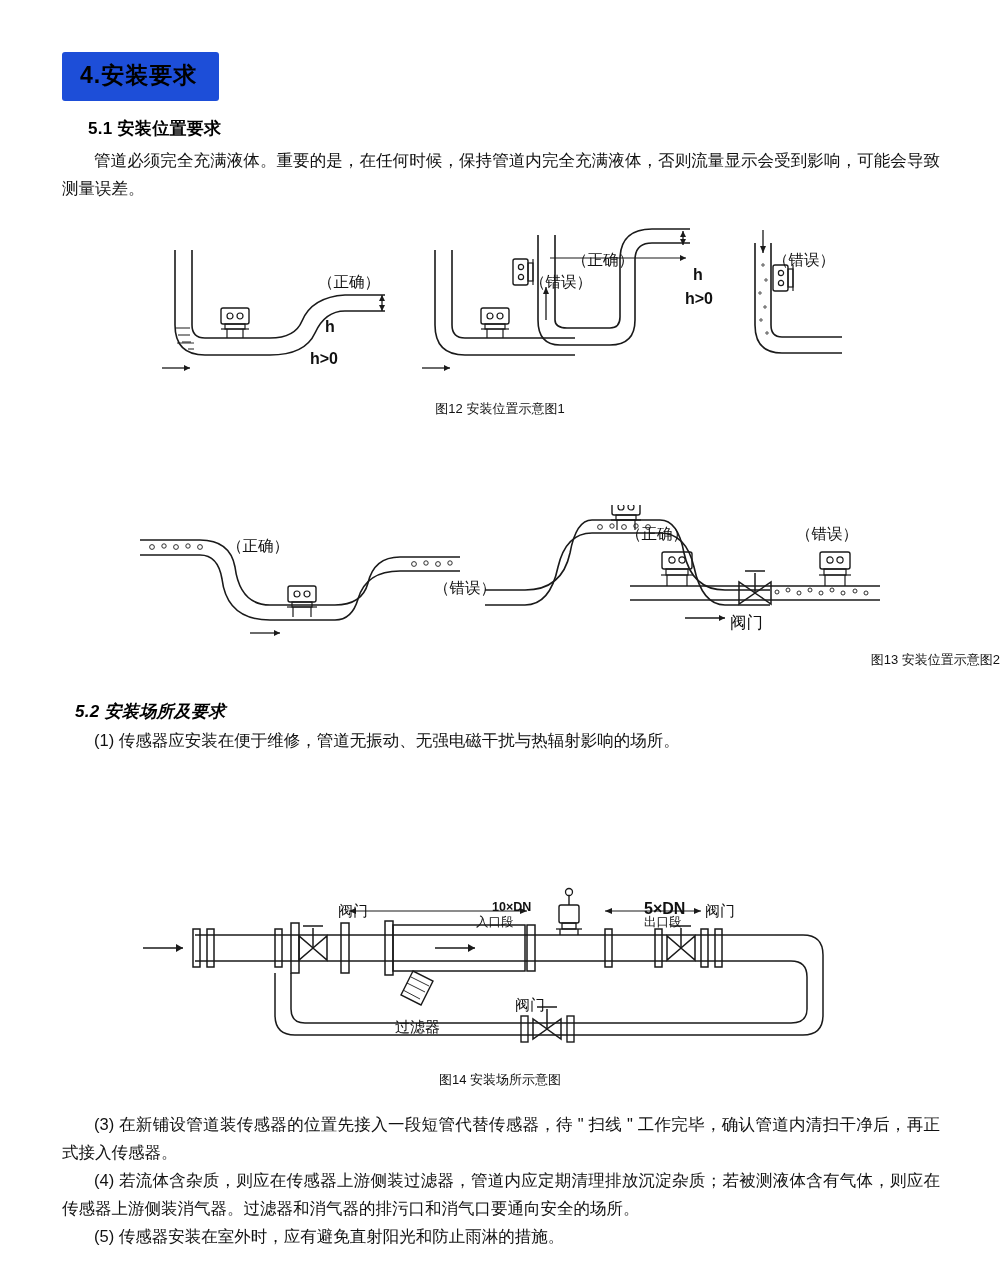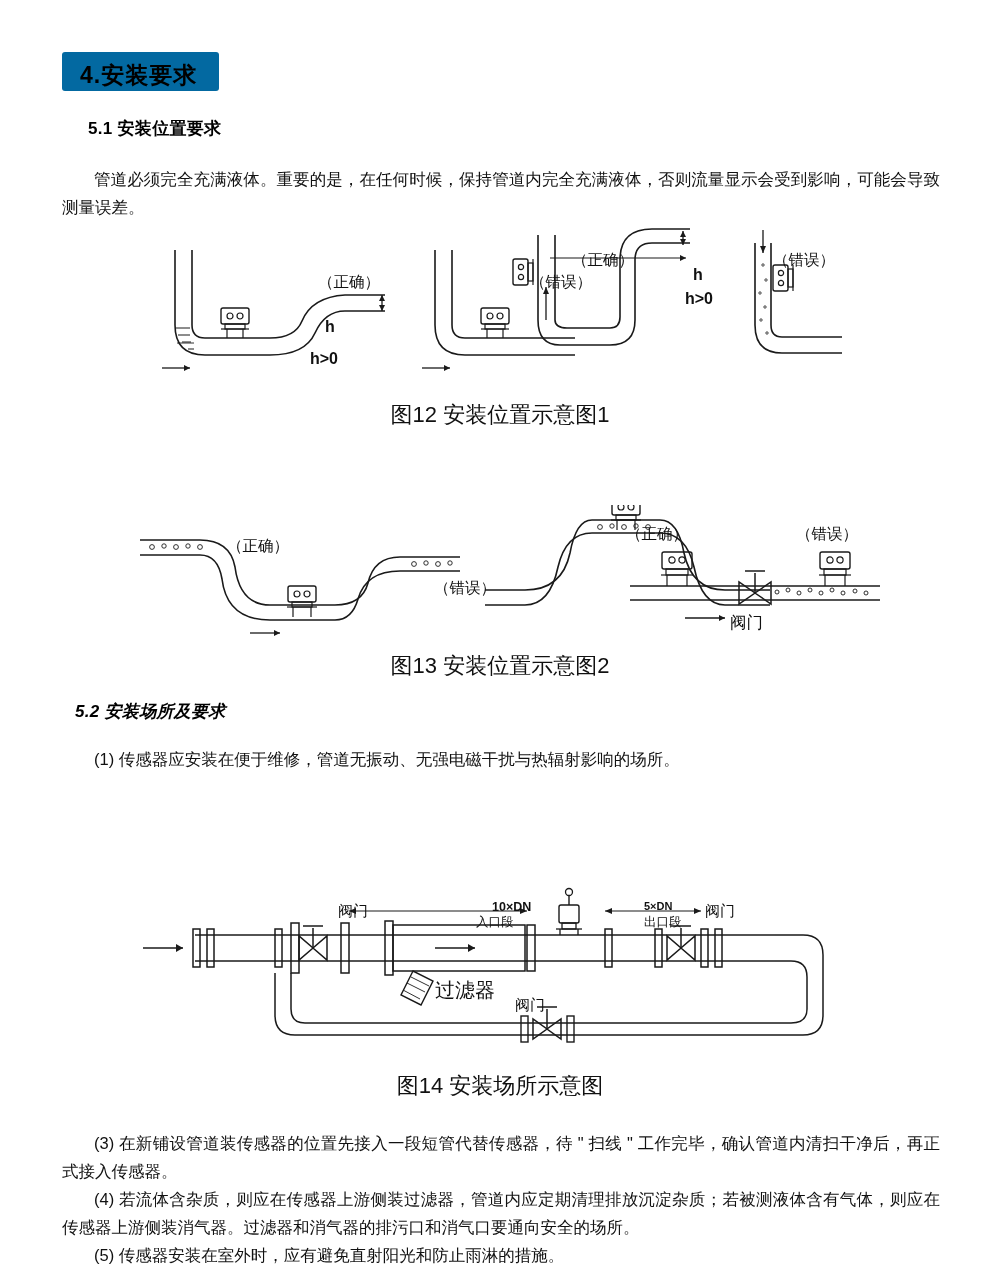--- a/index.html
+++ b/index.html
@@ -18,22 +18,22 @@
   .page {
     position: relative;
     width: 1000px;
     height: 1281px;
     padding: 0;
   }
   .section-title-wrap {
     position: absolute;
     left: 62px;
     top: 52px;
-    background: #0369a1;
-    padding: 8px 22px 0 18px;
+    background: #1d4ed8;
+    padding: 8px 22px 10px 18px;
     border-radius: 3px;
   }
   .section-title {
     font-size: 23px;
     font-weight: bold;
     letter-spacing: 1px;
     color: #000;
   }
   .subhead {
     position: absolute;
@@ -41,28 +41,27 @@
     font-weight: bold;
     color: #000;
     letter-spacing: 0.3px;
   }
   .para {
     position: absolute;
     font-size: 16.5px;
     line-height: 28px;
     color: #111;
     text-align: justify;
-    margin-top: 19px;
   }
   .figcap {
     position: absolute;
     width: 1000px;
     left: 0;
     text-align: center;
-    font-size: 22px;
+    font-size: 13px;
     color: #111;
   }
   .fig {
     position: absolute;
   }
   svg { display: block; }
 </style>
 </head>
 <body>
 
@@ -283,21 +282,21 @@
         <polygon points="100,98 94,95 94,101" fill="#1a1a1a" stroke="none"></polygon>
       </g>
     </svg>
   </div>
   <div style="position:absolute; left:227px; top:536px; font-size:15.5px;">（正确）</div>
   <div style="position:absolute; left:434px; top:578px; font-size:15.5px;">（错误）</div>
   <div style="position:absolute; left:626px; top:524px; font-size:15.5px;">（正确）</div>
   <div style="position:absolute; left:796px; top:524px; font-size:15.5px;">（错误）</div>
   <div style="position:absolute; left:730px; top:612px; font-size:16.5px;">阀门</div>
 
-  <div class="figcap" style="top:651px;">图13 安装位置示意图2</div>
+  <div class="figcap" style="top:651px;text-align:right;">图13 安装位置示意图2</div>
 
   <div class="subhead" style="left:75px; top:700px;font-style:italic;">5.2 安装场所及要求</div>
   <div class="para" style="left:62px; top:726px; width:878px; text-indent:32px;">(1) 传感器应安装在便于维修，管道无振动、无强电磁干扰与热辐射影响的场所。</div>
 
   <div class="fig" style="left:135px; top:885px;">
     <svg width="730" height="170" viewBox="0 0 730 170">
       <g fill="none" stroke="#1a1a1a" stroke-width="1.5">
 
         <line x1="60" y1="50" x2="640" y2="50"></line>
         <line x1="60" y1="76" x2="640" y2="76"></line>
@@ -376,24 +375,24 @@
 
         <line x1="470" y1="26" x2="566" y2="26" stroke-width="1.2"></line>
         <polygon points="470,26 477,23 477,29" fill="#1a1a1a" stroke="none"></polygon>
         <polygon points="566,26 559,23 559,29" fill="#1a1a1a" stroke="none"></polygon>
       </g>
     </svg>
   </div>
   <div style="position:absolute; left:338px; top:902px; font-size:15px;">阀门</div>
   <div style="position:absolute; left:705px; top:902px; font-size:15px;">阀门</div>
   <div style="position:absolute; left:515px; top:996px; font-size:15px;">阀门</div>
-  <div style="position:absolute; left:395px; top:977px; font-size:20px;margin-left:40px;">过滤器</div>
+  <div style="position:absolute; left:395px; top:1018px; font-size:15px;">过滤器</div>
   <div style="position:absolute; left:492px; top:900px; font-size:12.5px; font-weight:bold;">10×DN</div>
   <div style="position:absolute; left:476px; top:914px; font-size:12.5px;font-family:Liberation Serif, serif;">入口段</div>
-  <div style="position:absolute; left:644px; top:900px; font-size:11px; font-weight:bold;">5×DN</div>
+  <div style="position:absolute; left:644px; top:900px; font-size:16px; font-weight:bold;">5×DN</div>
   <div style="position:absolute; left:644px; top:914px; font-size:12.5px;">出口段</div>
 
   <div class="figcap" style="top:1071px;">图14 安装场所示意图</div>
 
   <div class="para" style="left:62px; top:1110px; width:878px; text-indent:32px;">(3) 在新铺设管道装传感器的位置先接入一段短管代替传感器，待 " 扫线 " 工作完毕，确认管道内清扫干净后，再正式接入传感器。</div>
   <div class="para" style="left:62px; top:1166px; width:878px; text-indent:32px;">(4) 若流体含杂质，则应在传感器上游侧装过滤器，管道内应定期清理排放沉淀杂质；若被测液体含有气体，则应在传感器上游侧装消气器。过滤器和消气器的排污口和消气口要通向安全的场所。</div>
   <div class="para" style="left:62px; top:1222px; width:878px; text-indent:32px;">(5) 传感器安装在室外时，应有避免直射阳光和防止雨淋的措施。</div>
 
 </div>
 

